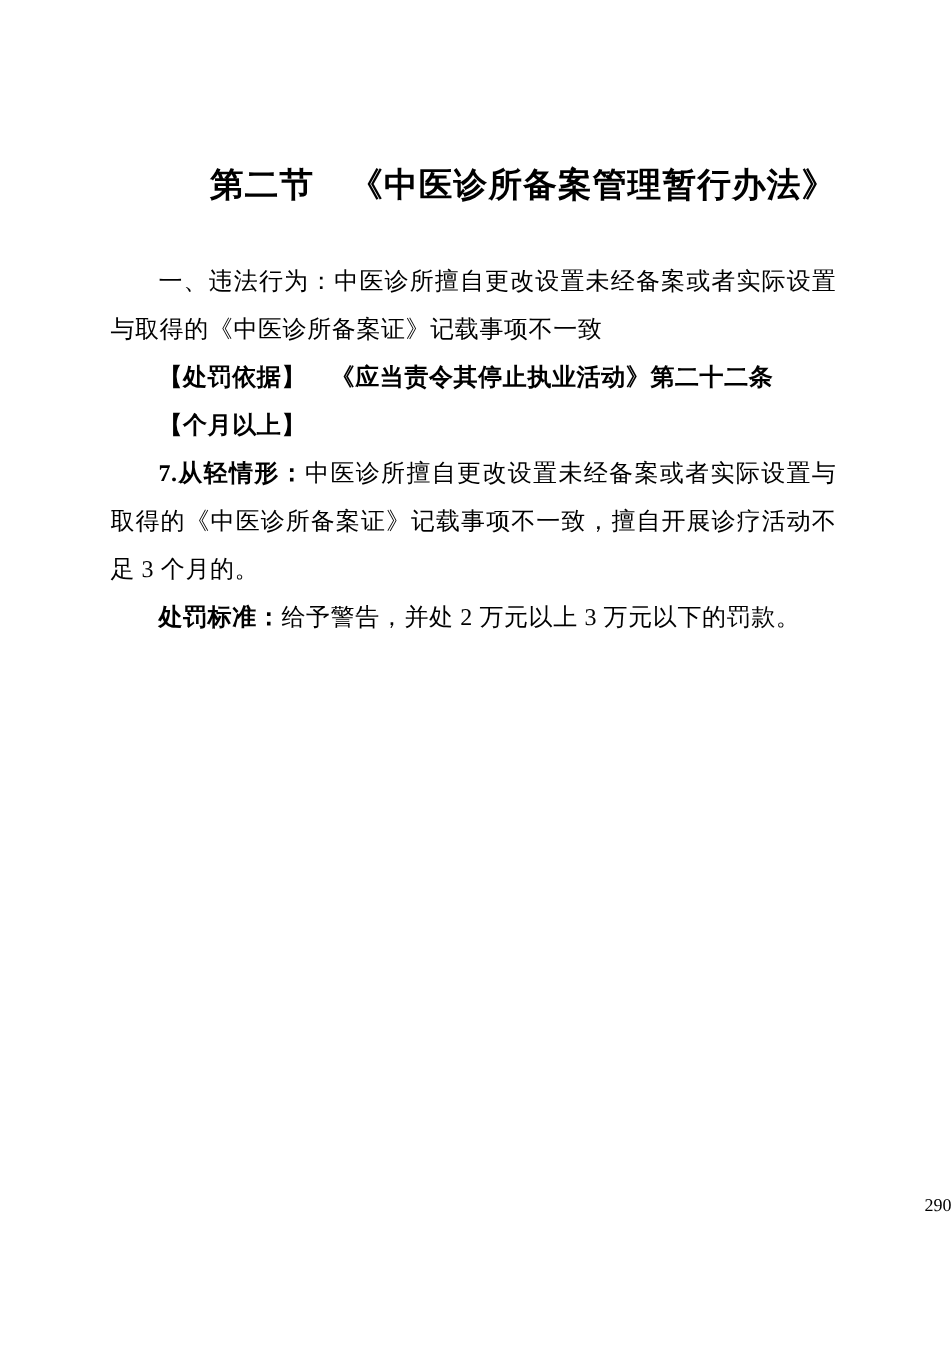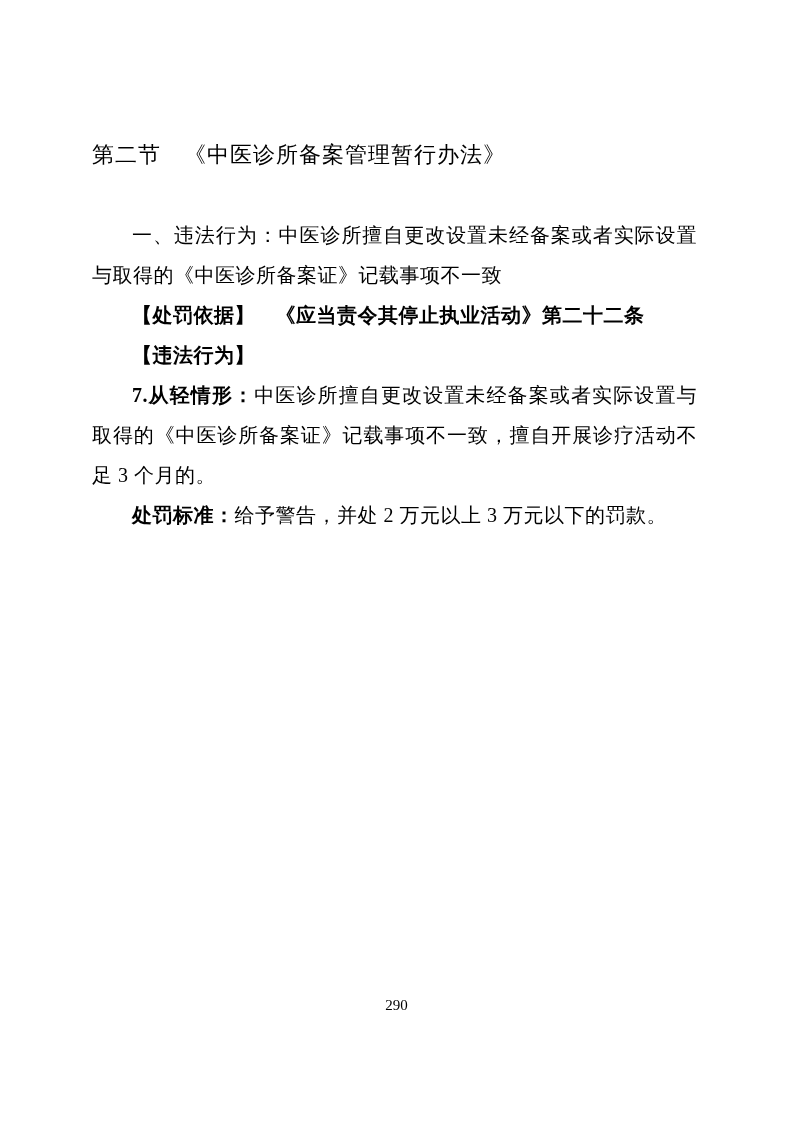--- a/index.html
+++ b/index.html
@@ -16,23 +16,23 @@
     color: #000000;
     box-sizing: border-box;
     padding: 135px 96px 0 92px;
     font-family: "Liberation Serif", "DejaVu Serif", serif;
     font-size: 20px;
     line-height: 40px;
     overflow: hidden;
   }
   .doc-title {
     margin: 0;
-    font-size: 22px;
-    font-weight: normal;
-    text-align: left;
+    font-size: 28px;
+    font-weight: bold;
+    text-align: right;
     line-height: 40px;
     letter-spacing: 1px;
   }
   .para {
     margin: 0;
     text-indent: 2em;
     text-align: justify;
     letter-spacing: 0.5px;
   }
   .blank-line {
@@ -43,21 +43,21 @@
   }
   
   .kai {
   }
   .page-number {
     position: absolute;
     left: 0;
     right: 0;
     top: 994px;
     margin: 0;
-    text-align: center;
+    text-align: right;
     text-indent: 0;
     font-size: 15px;
     line-height: 22px;
     letter-spacing: 0;
   }
 </style>
 </head>
 <body>
 
 <div class="page">
@@ -65,21 +65,21 @@
   <h1 class="doc-title">第二节　《中医诊所备案管理暂行办法》</h1>
 
 
   <div class="blank-line"></div>
 
   <p class="para kai">一、违法行为：中医诊所擅自更改设置未经备案或者实际设置与取得的《中医诊所备案证》记载事项不一致</p>
 
   <p class="para bold">【处罚依据】　《应当责令其停止执业活动》第二十二条</p>
 
 
-  <p class="para bold">【违法行为】</p>
+  <p class="para bold">【个月以上】</p>
 
   <p class="para kai"><span class="bold">7.从轻情形：</span><span>中医诊所擅自更改设置未经备案或者实际设置与取得的《中医诊所备案证》记载事项不一致，擅自开展诊疗活动不足 3 个月的。</span></p>
 
 
 
   <p class="para kai"><span class="bold">处罚标准：</span><span>给予警告，并处 2 万元以上 3 万元以下的罚款。</span></p>
 
   <p class="page-number">290</p>
 
 </div>

